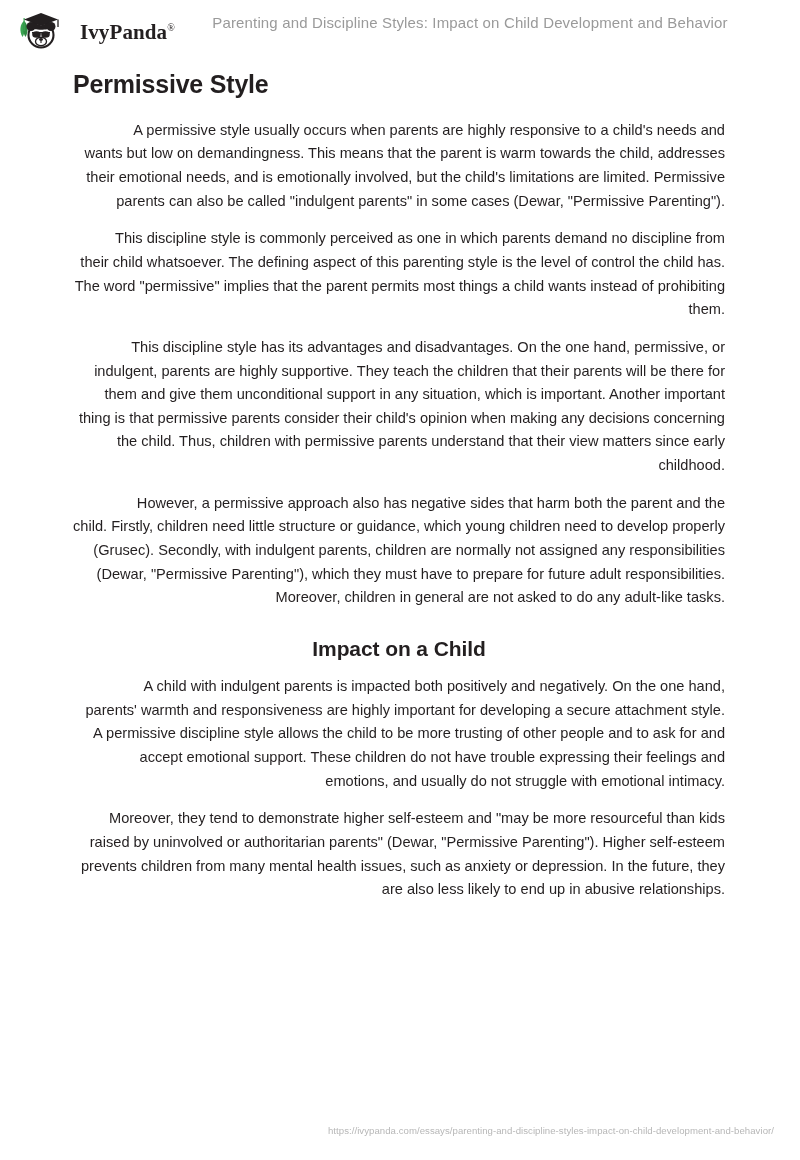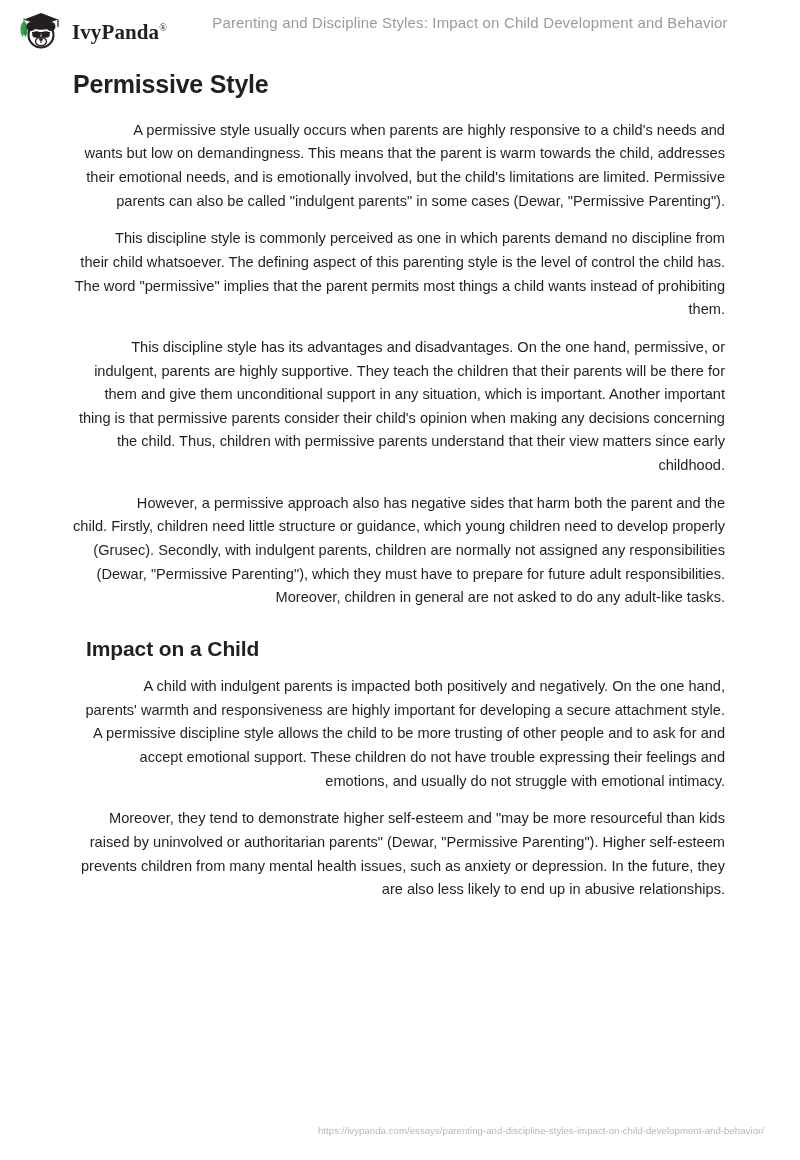--- a/index.html
+++ b/index.html
@@ -24,21 +24,21 @@
     left: 0;
     width: 800px;
     height: 60px;
   }
   .brand {
     position: absolute;
     left: 14px;
     top: 10px;
     display: flex;
     align-items: center;
-    gap: 12px;
+    gap: 20px;
     text-decoration: none;
   }
   .brand-mark {
     width: 46px;
     height: 40px;
     display: block;
   }
   .brand-word {
     font-family: "Liberation Serif", serif;
     font-weight: bold;
@@ -79,41 +79,42 @@
     font-weight: bold;
     line-height: 1.15;
     margin: 0 0 20px 0;
     color: #231f20;
     letter-spacing: -0.2px;
   }
   h2.section-title {
     font-size: 21px;
     font-weight: bold;
     line-height: 1.15;
-    margin: 27px 0 14px 13px;
+    margin: 27px 0 14px 0;
     color: #231f20;
     letter-spacing: -0.1px;
+    text-align: center;
   }
   p.body-para {
     font-size: 14.6px;
     line-height: 1.62;
     margin: 0 0 14px 0;
     text-indent: 30px;
     color: #231f20;
     text-align: right;
   }
 
   
   .page-footer {
     position: absolute;
     left: 0;
     bottom: 22px;
     width: 800px;
     text-align: right;
-    padding-right: 36px;
+    padding-right: 26px;
     box-sizing: border-box;
   }
   .footer-url {
     font-size: 9.6px;
     color: #b7b7b7;
     letter-spacing: 0.05px;
     text-decoration: none;
     white-space: nowrap;
   }
 </style>

